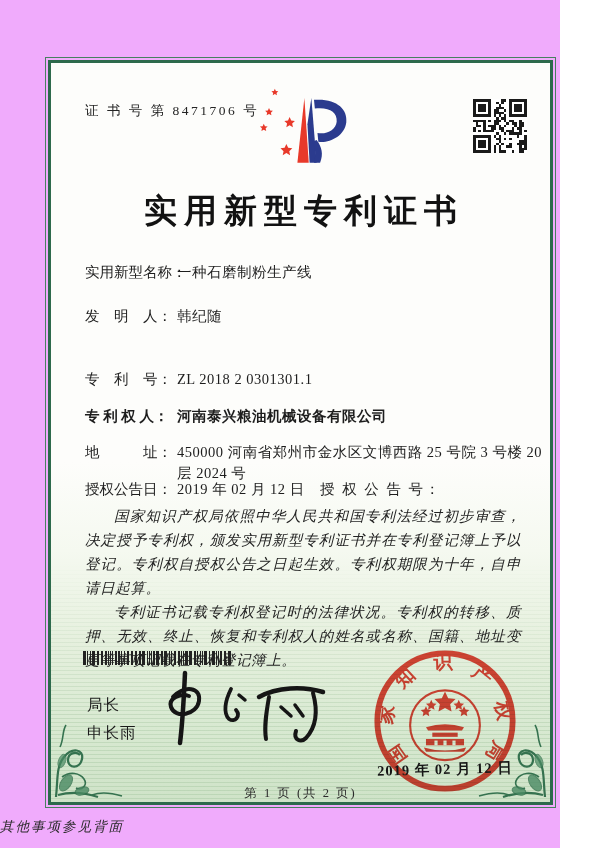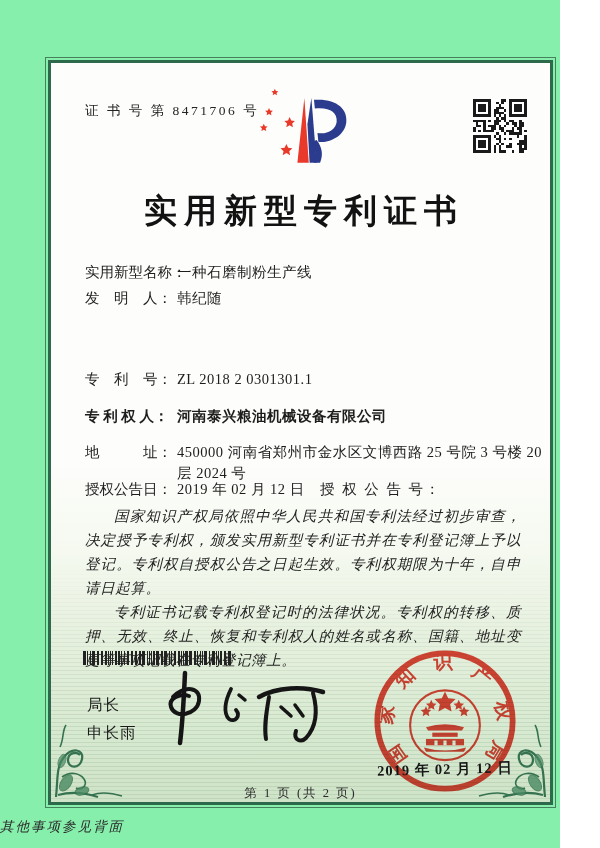--- a/index.html
+++ b/index.html
@@ -1,20 +1,20 @@
 <!DOCTYPE html>
 <html><head>
 <meta charset="utf-8">
 <style>
   * { margin:0; padding:0; box-sizing:border-box; }
   html,body { width:600px; background:#ffffff; }
   body { font-family:"Liberation Serif","DejaVu Serif",serif; color:#1d1d1d; }
   .page {
     position:relative; width:560px; height:848px; overflow:hidden;
-    background:#86efac;
+    background:#f0abfc;
   }
   
   .frame-outer {
     position:absolute; left:45px; top:57px; width:511px; height:751px;
     border:1px solid #47805f; padding:2px;
   }
   .frame-inner {
     position:relative; width:100%; height:100%;
     border:3px solid #2d6a4c;
     background:linear-gradient(180deg,#fdfdfb 0%,#fdfdfb 54%,#f5f9f0 66%,#e6f0de 78%,#d8e9d1 90%,#cfe3c8 100%);
@@ -34,21 +34,21 @@
   .qr   { position:absolute; left:422px; top:36px; width:54px; height:54px; }
   .title {
     position:absolute; left:0; top:126px; width:100%; text-align:center;
     font-size:33px; font-weight:bold; letter-spacing:7px; color:#121212;
     text-indent:7px; white-space:nowrap;
   }
   
   .field-row { position:absolute; left:34px; display:flex; font-size:14.5px; line-height:21px; }
   .field-label { width:92px; flex:0 0 92px; white-space:nowrap; color:#1d1d1d; }
   .field-value { letter-spacing:0.5px; color:#1d1d1d; }
-  .row-0 { top:199px; } .row-1 { top:225px;justify-content:flex-end; } .row-2 { top:275px;margin-top:31px; }
+  .row-0 { top:199px; } .row-1 { top:243px;justify-content:flex-end; } .row-2 { top:275px;margin-top:31px; }
   .row-3 { top:308px; } .row-4 { top:343px;font-weight:bold; }
   .row-5 { top:379px; } .row-5 .field-value { width:376px; }
   .row-6 { top:416px; }
   .grant-no { position:absolute; left:269px; top:416px; display:flex; font-size:14.5px; line-height:21px; }
   .grant-no .field-label { width:auto; flex:none; margin-right:6px; letter-spacing:2px; }
   
   .legal { position:absolute; left:34px; top:441px; width:436px; }
   .legal p {
     font-style:italic; font-size:14.5px; line-height:24px; text-indent:2em;
     letter-spacing:0.6px; color:#222; text-align:justify;

